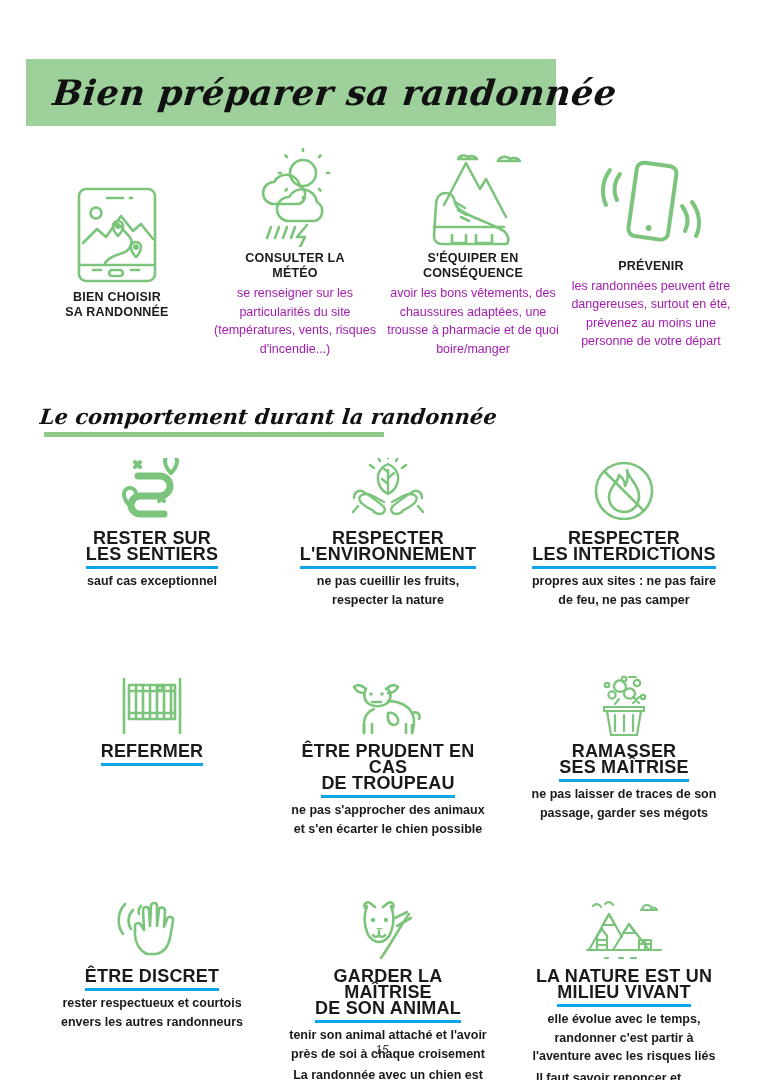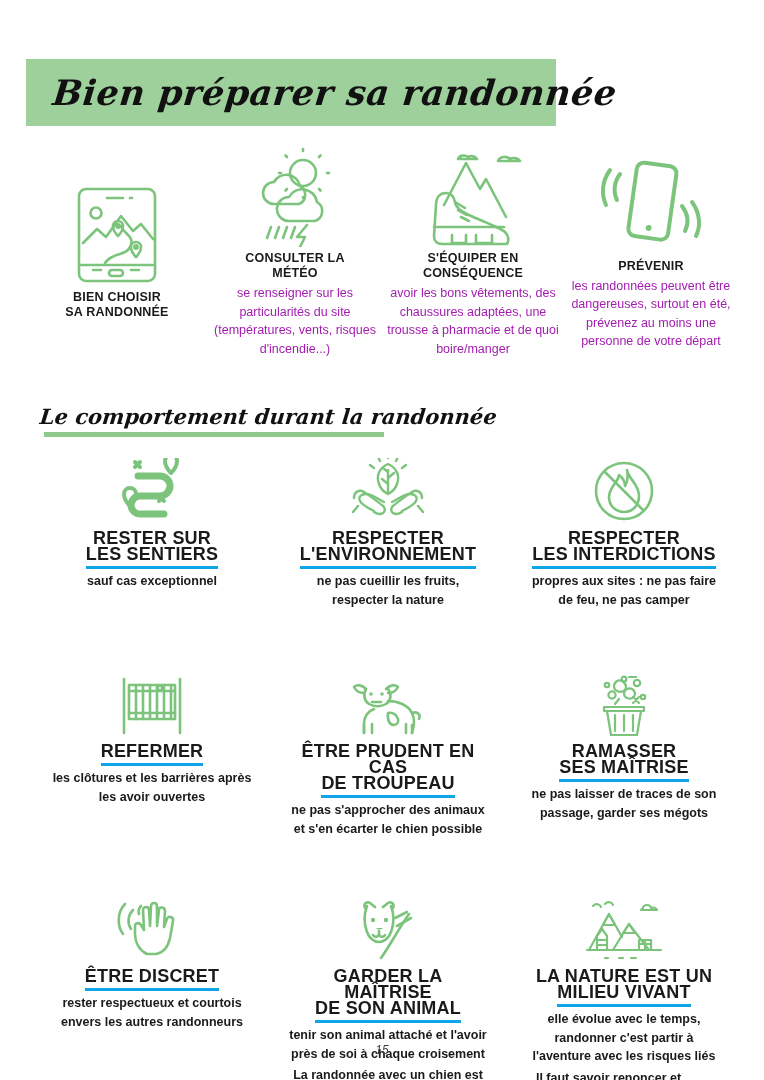--- a/index.html
+++ b/index.html
@@ -256,21 +256,20 @@
             <path d="M8 4 v54 M64 4 v54"></path>
             <rect x="13" y="10" width="46" height="34"></rect>
             <path d="M13 16 h46 M13 38 h46"></path>
             <path d="M20 10 v34 M27 10 v34 M34 10 v34 M41 10 v34 M48 10 v34 M55 10 v34"></path>
             <circle cx="44" cy="13" r="2.4"></circle>
           </svg>
         </div>
         <div class="h3">
           <span class="uline">REFERMER</span>
         </div>
-        <div class="b3">les clôtures et les barrières après les avoir ouvertes</div>
       </div>
 
       <div class="col3">
         <div class="icon-wrap-s">
           <svg width="80" height="62" viewBox="0 0 80 62" fill="none" stroke="#7cc47c" stroke-width="2.6" stroke-linecap="round" stroke-linejoin="round">
             <path d="M18 14 c-4 -4 -9 -5 -12 -2 c2 4 6 6 10 6"></path>
             <path d="M38 14 c4 -4 9 -5 12 -2 c-2 4 -6 6 -10 6"></path>
             <path d="M18 14 c-3 5 -2 12 3 15 c5 3 12 3 17 0 c5 -3 6 -10 2 -15"></path>
             <circle cx="23" cy="19" r="1.8" fill="#7cc47c" stroke="none"></circle>
             <circle cx="34" cy="19" r="1.8" fill="#7cc47c" stroke="none"></circle>

